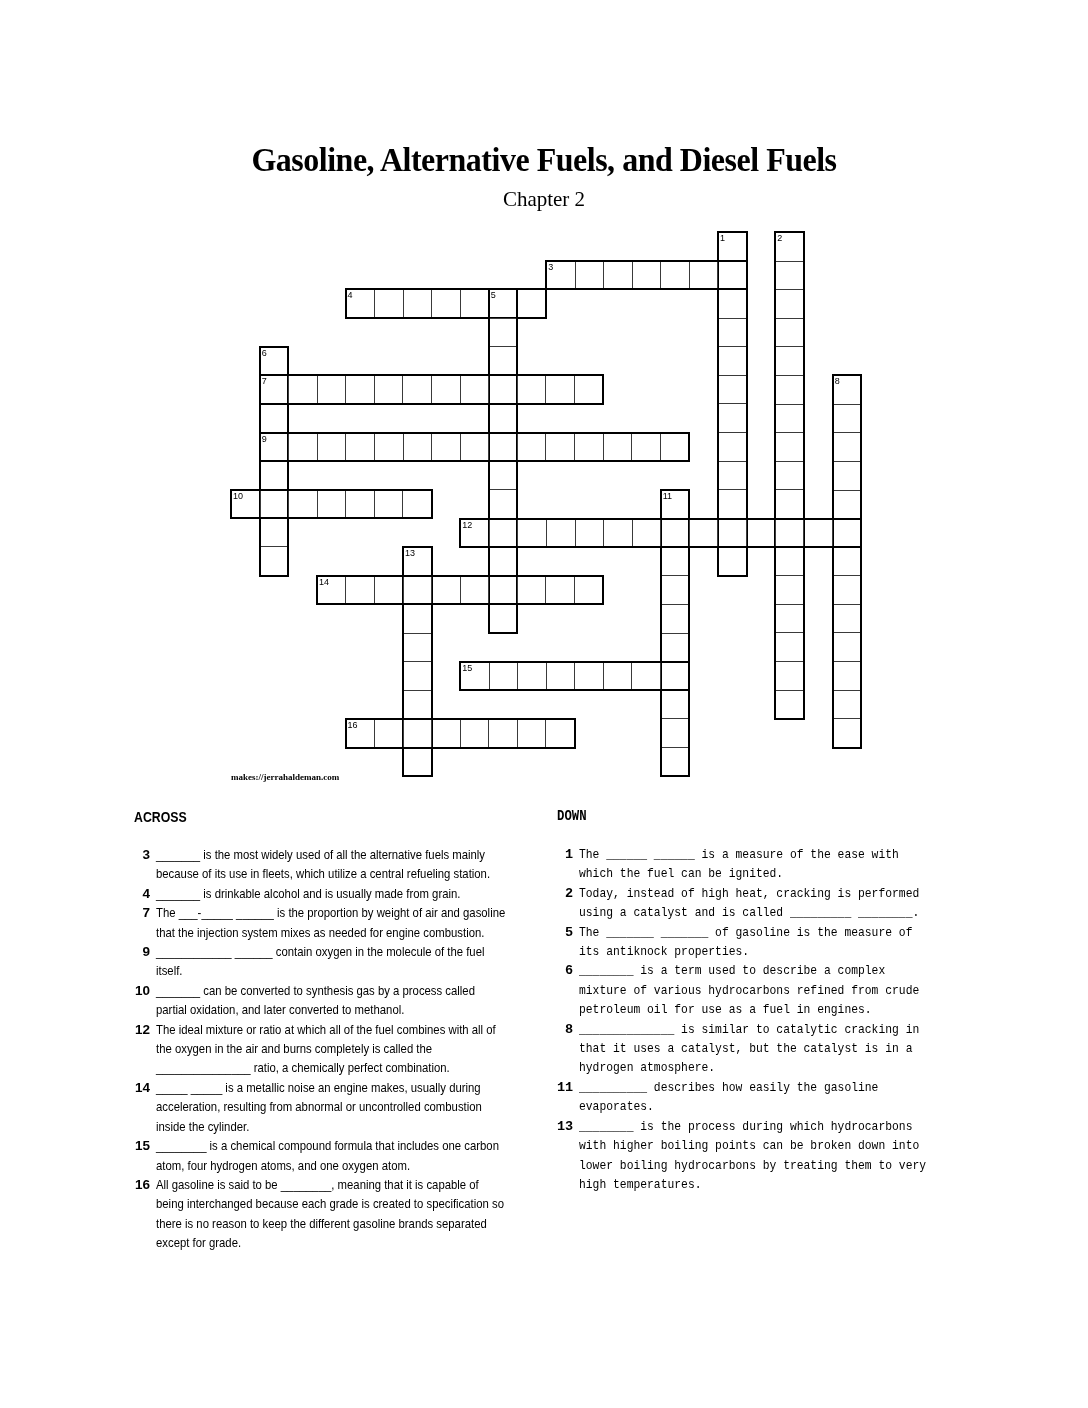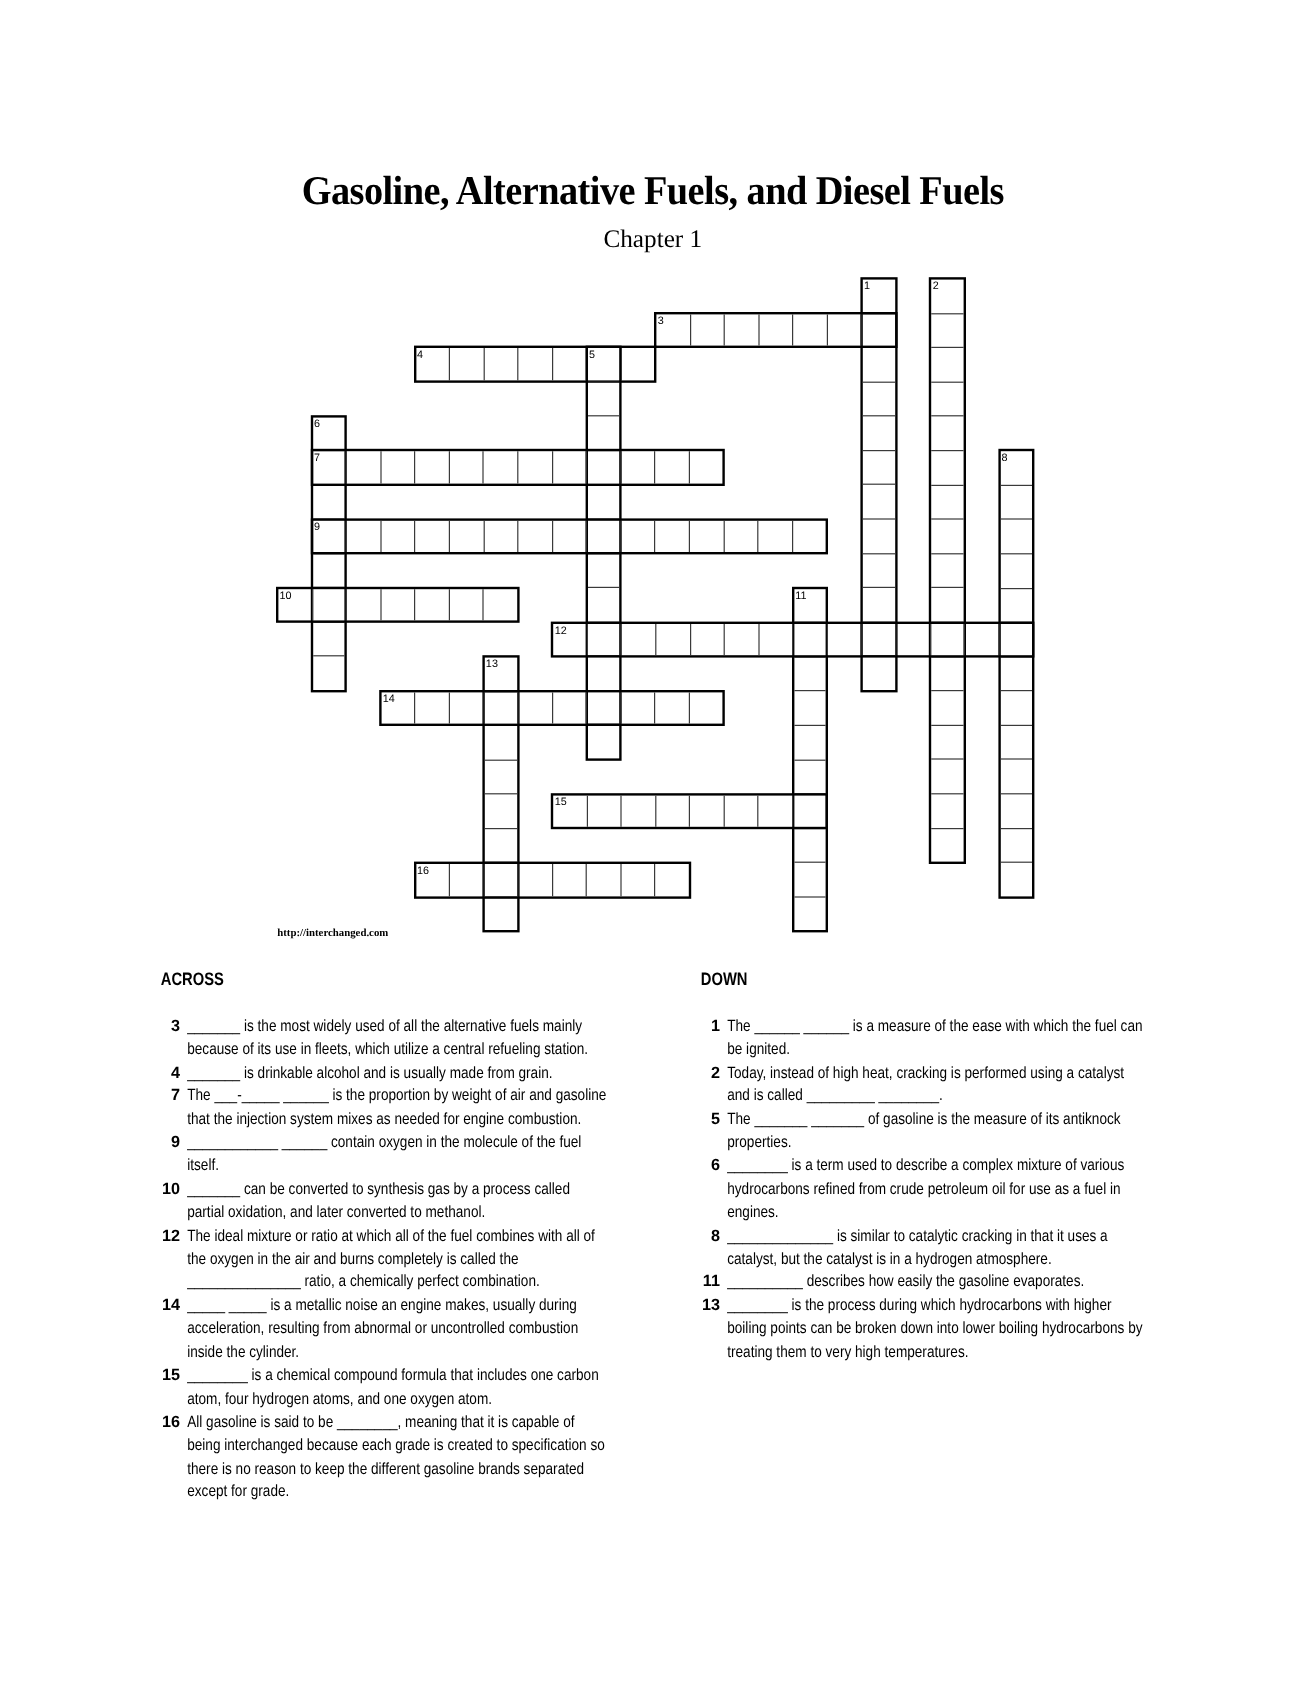--- a/index.html
+++ b/index.html
@@ -26,40 +26,40 @@
   .cellnum{
     position:absolute;left:1px;top:0;
     font-size:9px;line-height:10px;font-family:"Liberation Sans",sans-serif;
   }
   .credit{
     position:absolute;left:231px;top:772px;
     font-family:"Liberation Serif",serif;font-weight:bold;font-size:9px;line-height:11px;
   }
   .clues-col{position:absolute;top:808px;width:446px;}
   #across-col{left:134px;}
-  #down-col{left:584px;}
+  #down-col{left:557px;font-family:Liberation Mono, monospace;}
   .clue-heading{
     font-weight:bold;font-size:15px;line-height:17px;margin:0 0 20px 0;
     transform:scaleX(.82);transform-origin:0 50%;
   }
   .clue{display:flex;align-items:flex-start;}
   .cnum{
     width:16px;min-width:16px;text-align:right;font-weight:bold;
     font-size:13.5px;line-height:19.4px;margin-right:6px;
   }
   .ctext{
     font-size:13.5px;line-height:19.4px;width:418px;
     transform:scaleX(.84);transform-origin:0 0;
   }
 </style>
 </head>
 <body>
 
 <div class="title">Gasoline, Alternative Fuels, and Diesel Fuels</div>
-<div class="subtitle">Chapter 1</div>
+<div class="subtitle">Chapter 2</div>
 
 <div id="grid">
     <div class="run down" style="left: 717.05px; top: 231px; width: 30.65px; height: 345.8px;">
       <div class="gcell">
         <span class="cellnum">1</span>
       </div>
       <div class="gcell"></div>
       <div class="gcell"></div>
       <div class="gcell"></div>
       <div class="gcell"></div>
@@ -282,21 +282,21 @@
       <div class="gcell"></div>
       <div class="gcell"></div>
       <div class="gcell"></div>
       <div class="gcell"></div>
       <div class="gcell"></div>
       <div class="gcell"></div>
       <div class="gcell"></div>
     </div>
   </div>
 
-<div class="credit">http://interchanged.com</div>
+<div class="credit">makes://jerrahaldeman.com</div>
 
 <div class="clues-col" id="across-col">
   <div class="clue-heading">ACROSS</div>
   <div id="across-list">
       <div class="clue">
         <div class="cnum">3</div>
         <div class="ctext">_______ is the most widely used of all the alternative fuels mainly because of its use in fleets, which utilize a central refueling station.</div>
       </div>
       <div class="clue">
         <div class="cnum">4</div>

